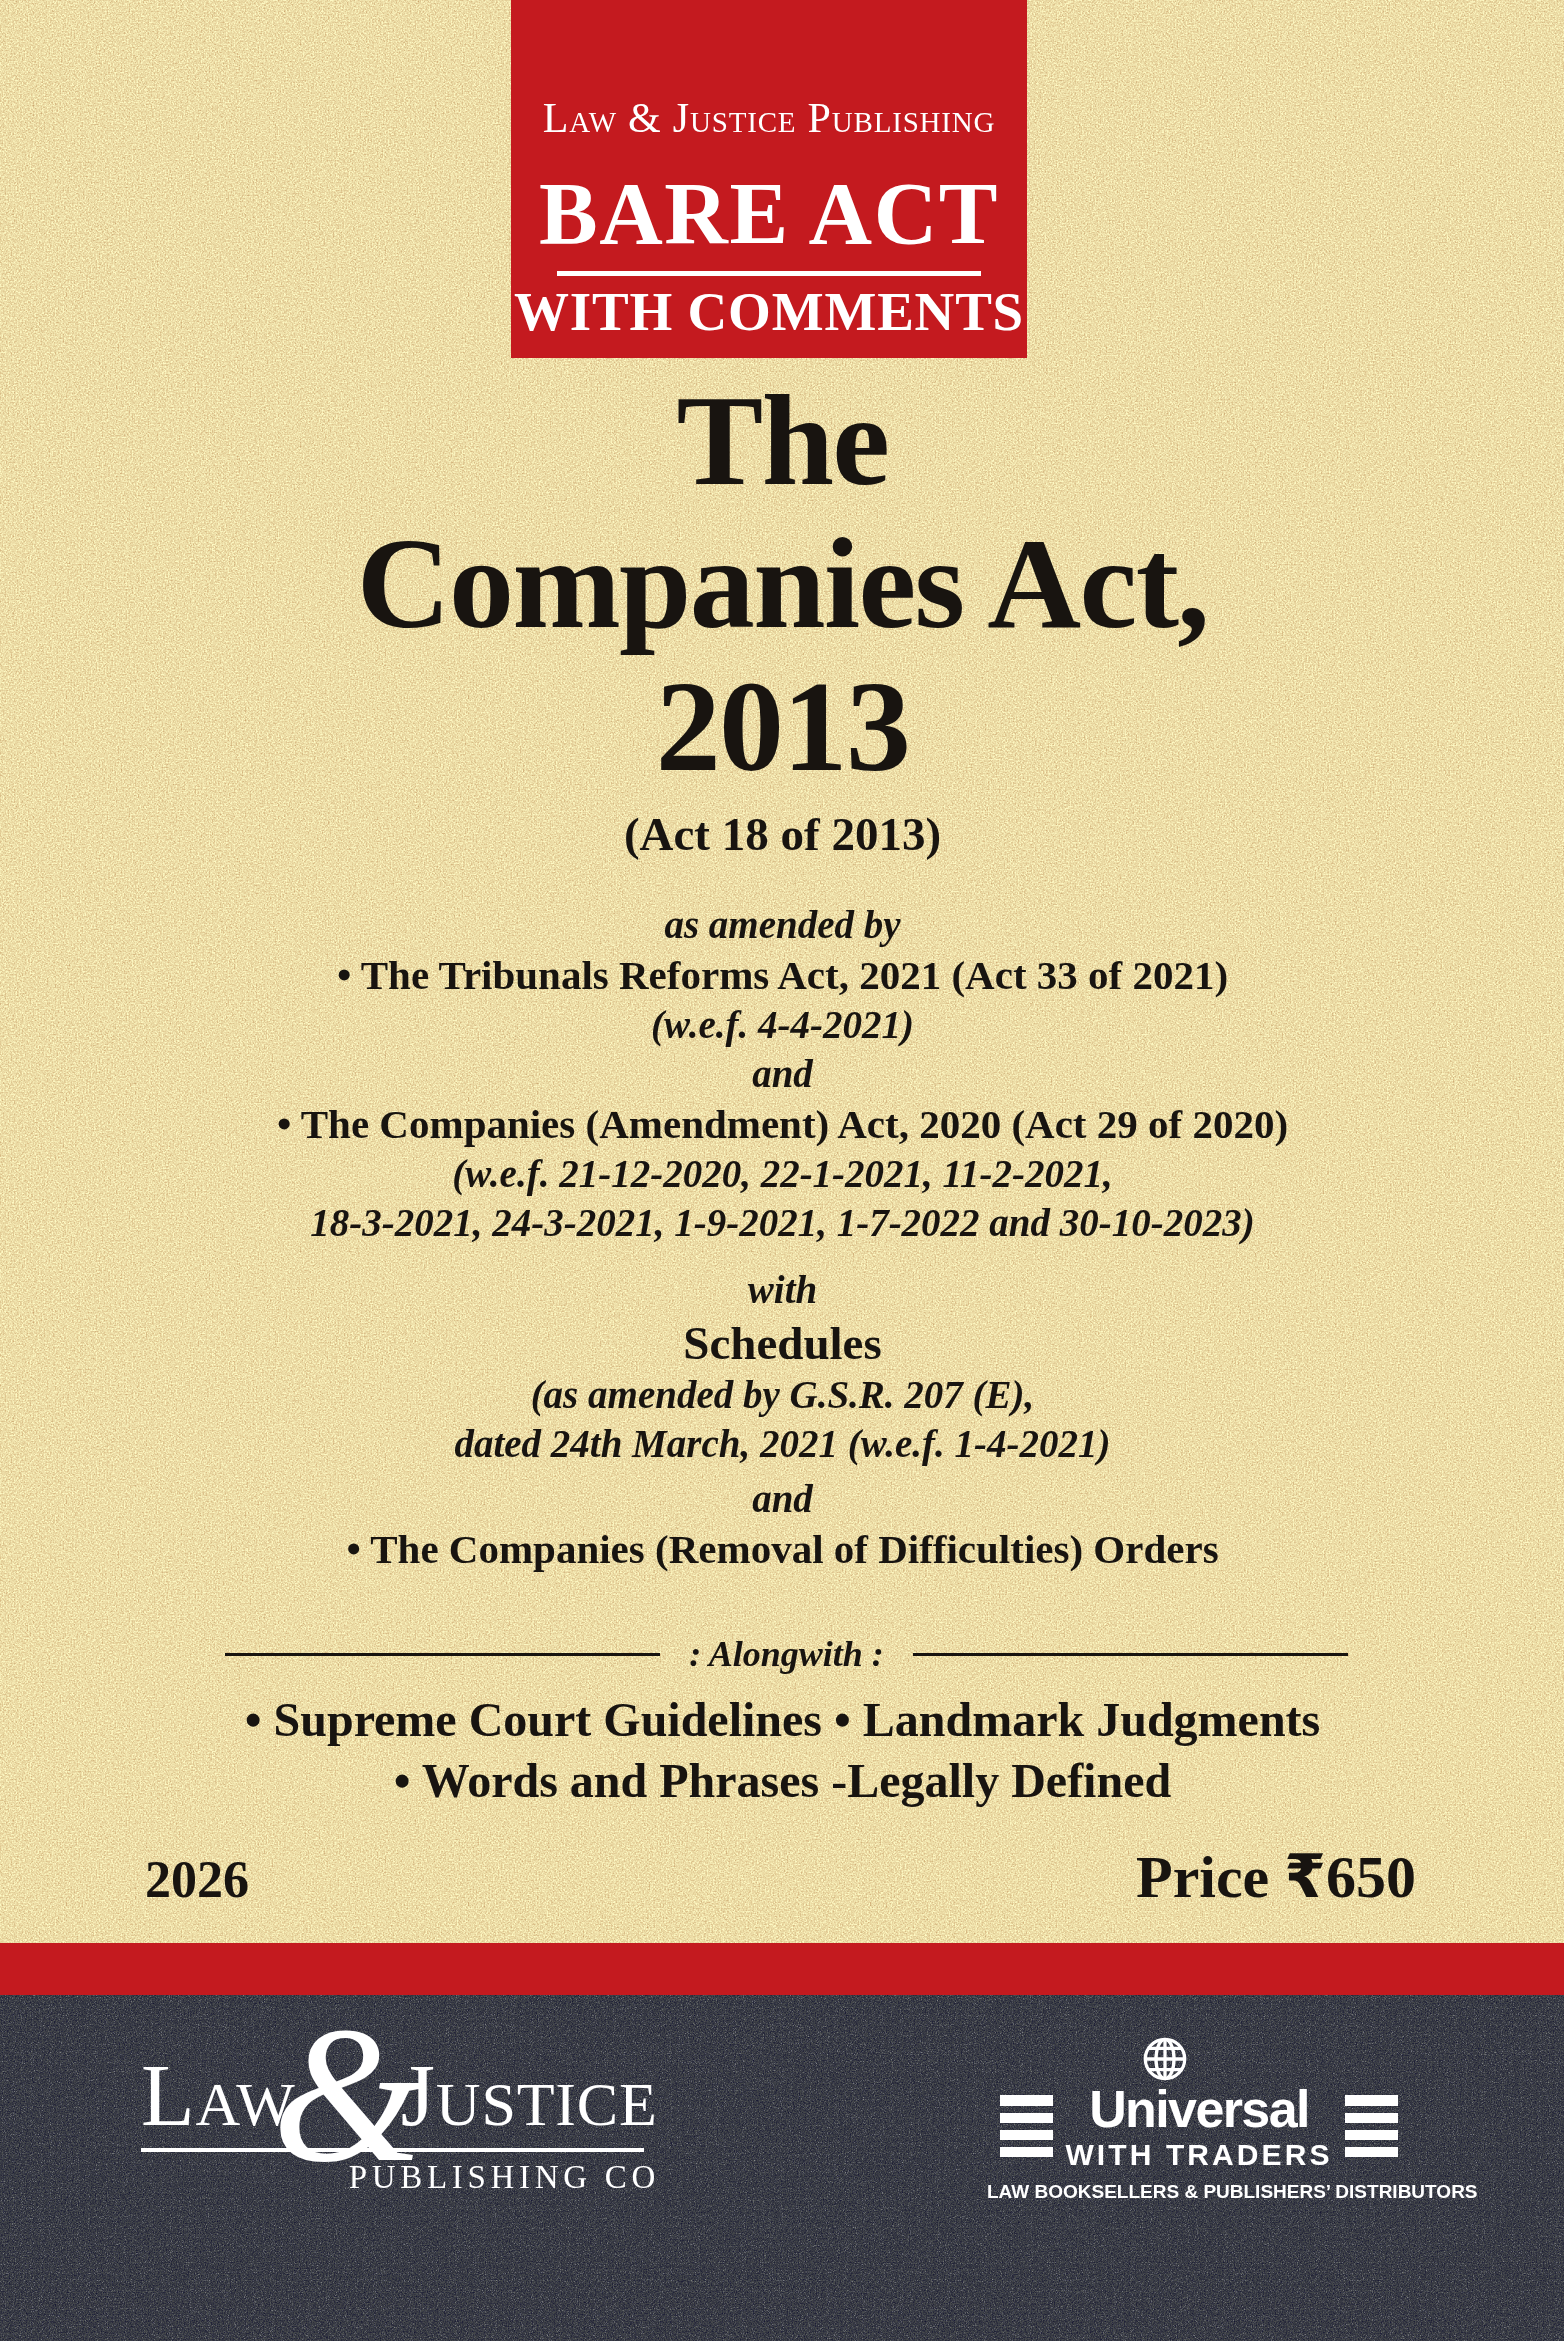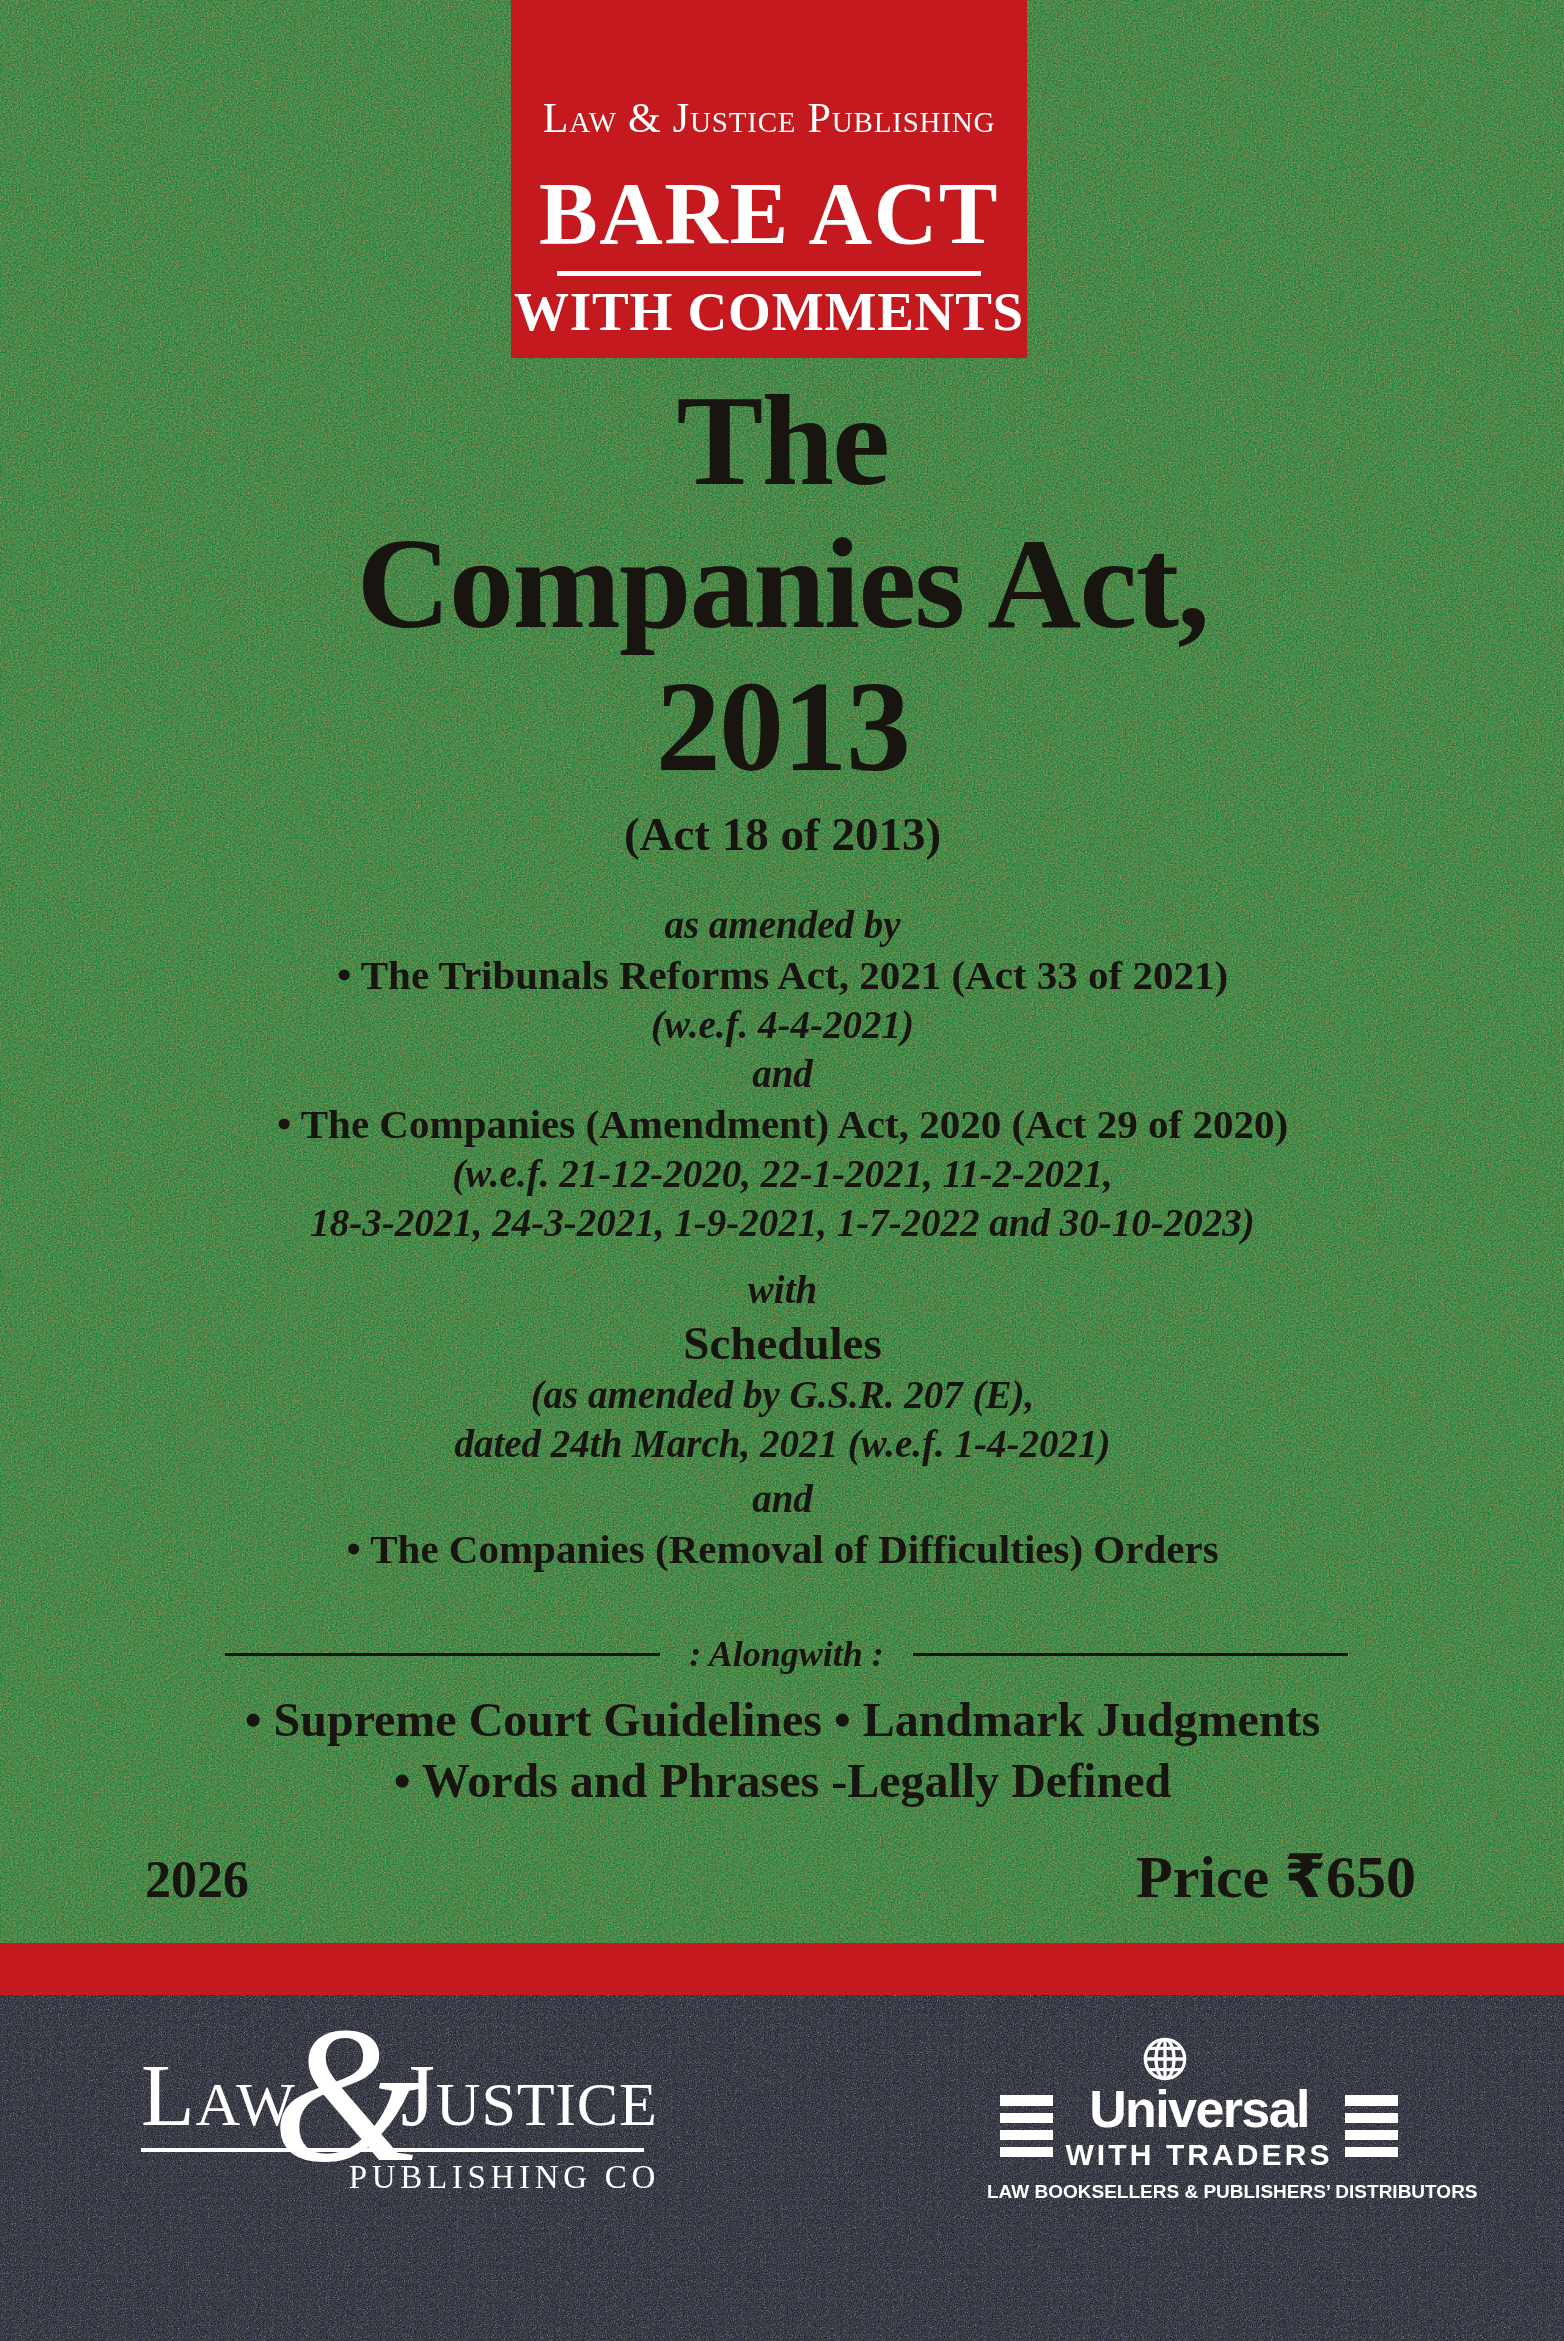--- a/index.html
+++ b/index.html
@@ -1,19 +1,19 @@
 <!DOCTYPE html>
 <html style="font-size:12.6px"><head>
 <meta charset="utf-8">
 <style>
   html,body{margin:0;padding:0;background:#ffffff;}
   .cover{
     position:relative;
     width:1565px;height:2342px;
-    background:#15803d;
+    background:#fef9c3;
     overflow:hidden;
     font-family:"Liberation Serif",serif;
     color:#181410;
   }
   .grain{position:absolute;left:0;top:0;width:100%;height:100%;display:block;pointer-events:none;}
 
   
   .banner{
     position:absolute;left:511px;top:0;width:516px;height:358px;
     background:#c41a1f;color:#ffffff;text-align:center;z-index:3;

